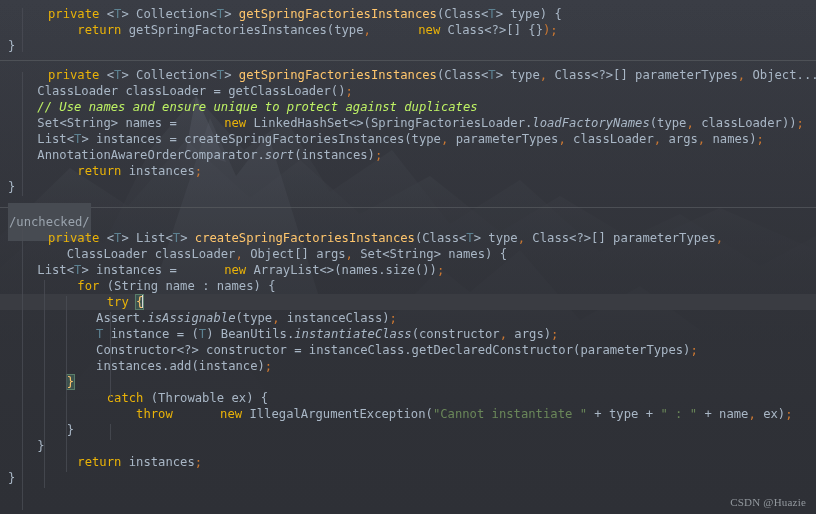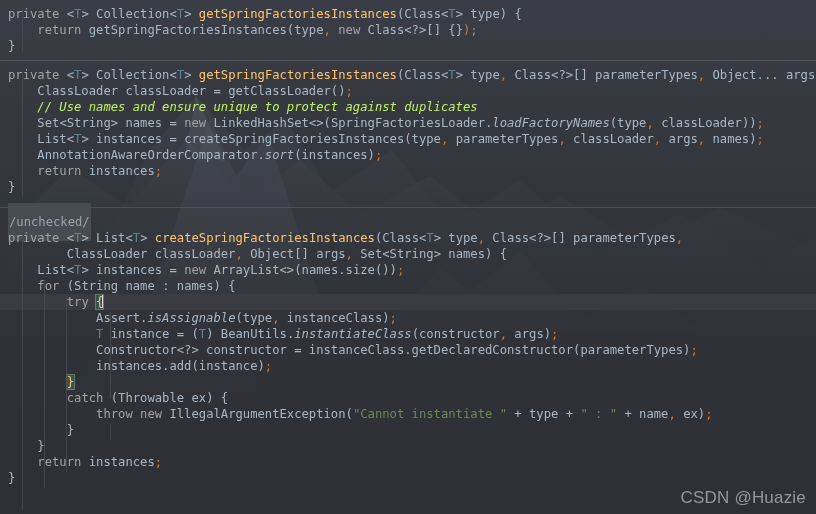--- a/index.html
+++ b/index.html
@@ -51,21 +51,21 @@
   
   .guides { position:absolute; inset:0; pointer-events:none; z-index:1; }
   .guide {
     position:absolute;
     width:1px;
     background:#4b4e55;
     opacity:.75;
   }
 
   
-  .kw   { color:#a3a3a3; }
+  .kw   { color:#eab308;margin-left:40px; }
   .gen  { color:#5d8292; }           
   .meth { color:#ffc66d; }
   .stat { color:#a9b7c6; font-style:italic; }
   .punc { color:#a9b7c6; }
   .semi { color:#cc7832; }
   .cmt  { color:#bef264; font-style:italic; }
   .str  { color:#6a8759; }
   .brace-hl {
     background:#3b514d;
     color:#ffc66d;
@@ -79,22 +79,22 @@
   }
   .unchecked-chip {
     background:#474b52;
     color:#9aa3ad;
     font-style:normal;
     padding:12px 1px;
   }
   .watermark {
     position:absolute;
     right:10px; bottom:6px;
-    font-family:Liberation Sans, sans-serif;
-    font-size:17px;
+    font-family:Liberation Serif, serif;
+    font-size:11px;
     color:#9aa0a6;
     letter-spacing:.2px;
     z-index:5;
     opacity:.92;
   }
 </style>
 </head>
 <body>
 
 <div id="root">

